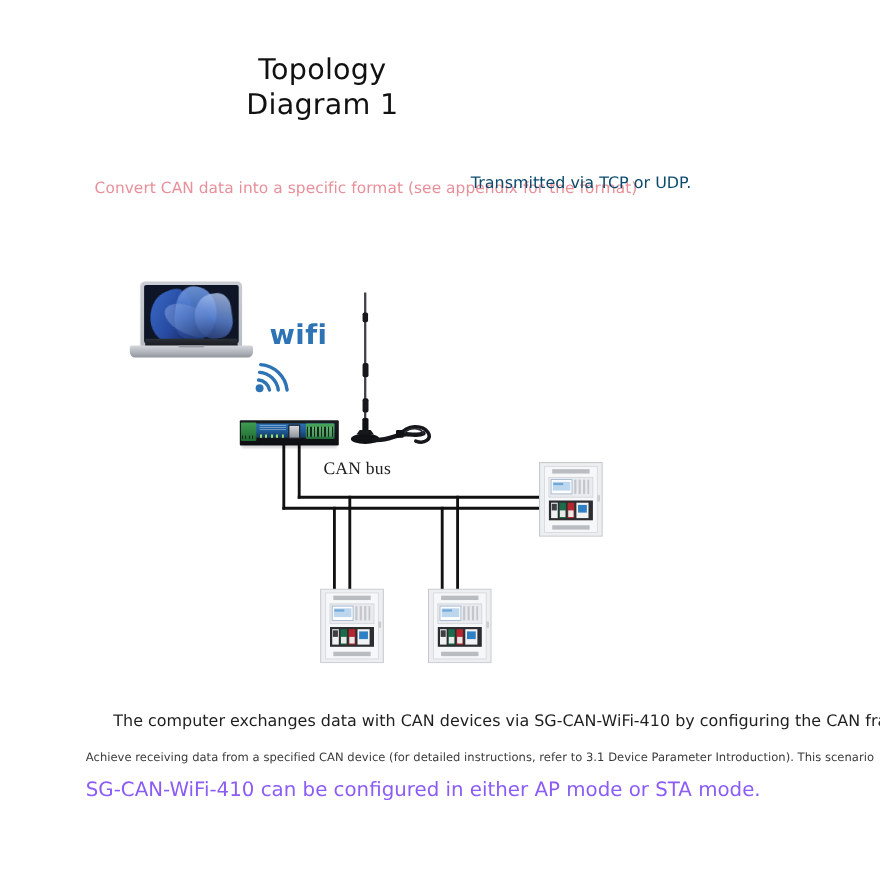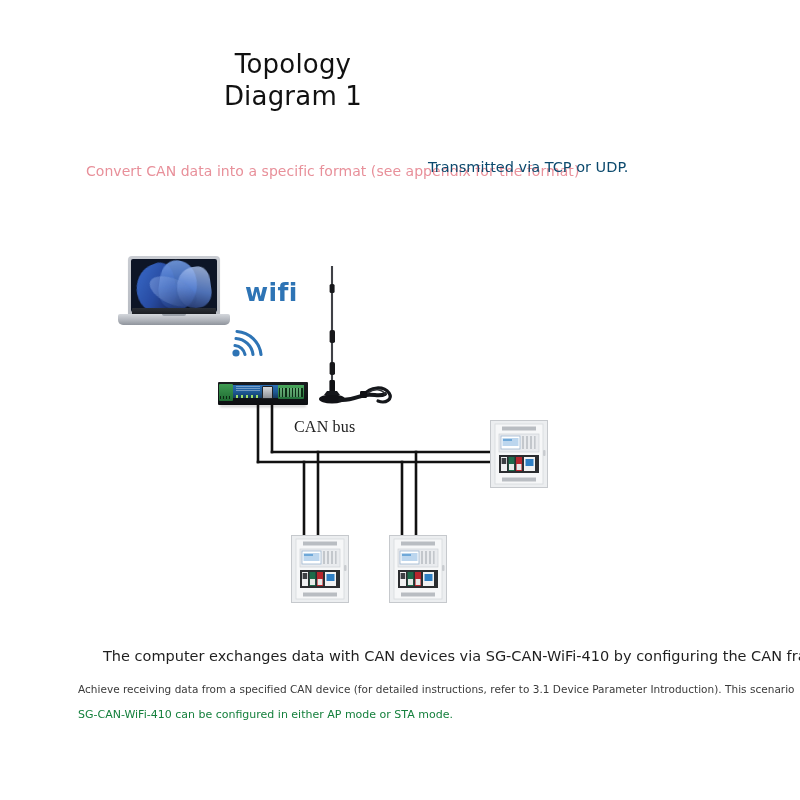--- a/index.html
+++ b/index.html
@@ -177,21 +177,21 @@
     width: 84px;
     height: 7px;
     background: linear-gradient(180deg,#2b2f36,#171a1f);
     border-radius: 1px;
   }
 
   
   .wifi-text {
     position: absolute;
     left: 245px;
-    top: 38px;
+    top: 50px;
     font-size: 25px;
     font-weight: 700;
     color: #2e74b5;
     letter-spacing: 0.4px;
   }
   .wifi-icon {
     position: absolute;
     left: 230px;
     top: 88px;
     width: 38px;
@@ -332,22 +332,22 @@
     top: 35px;
     font-size: 10.5px;
     color: #3a3a3a;
     white-space: nowrap;
     letter-spacing: 0.02px;
   }
   .foot-line-3 {
     position: absolute;
     left: 78px;
     top: 60px;
-    font-size: 11px;
-    color: #15803d;
+    font-size: 18px;
+    color: #8b5cf6;
     white-space: nowrap;
   }
 </style>
 </head>
 <body>
 
 <div class="page">
 
   <div class="title-block">
     <span class="title-line">Topology</span>

